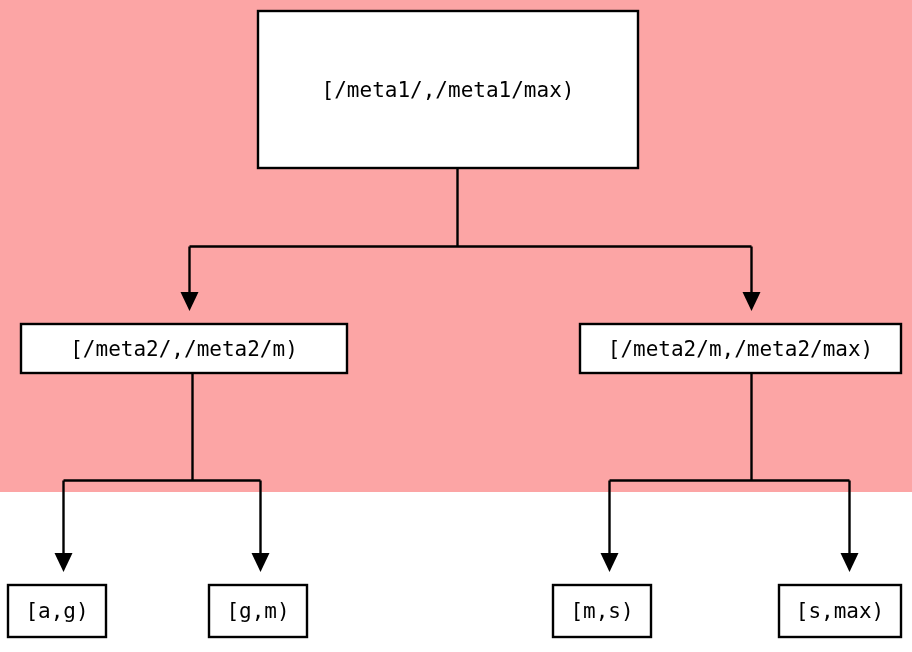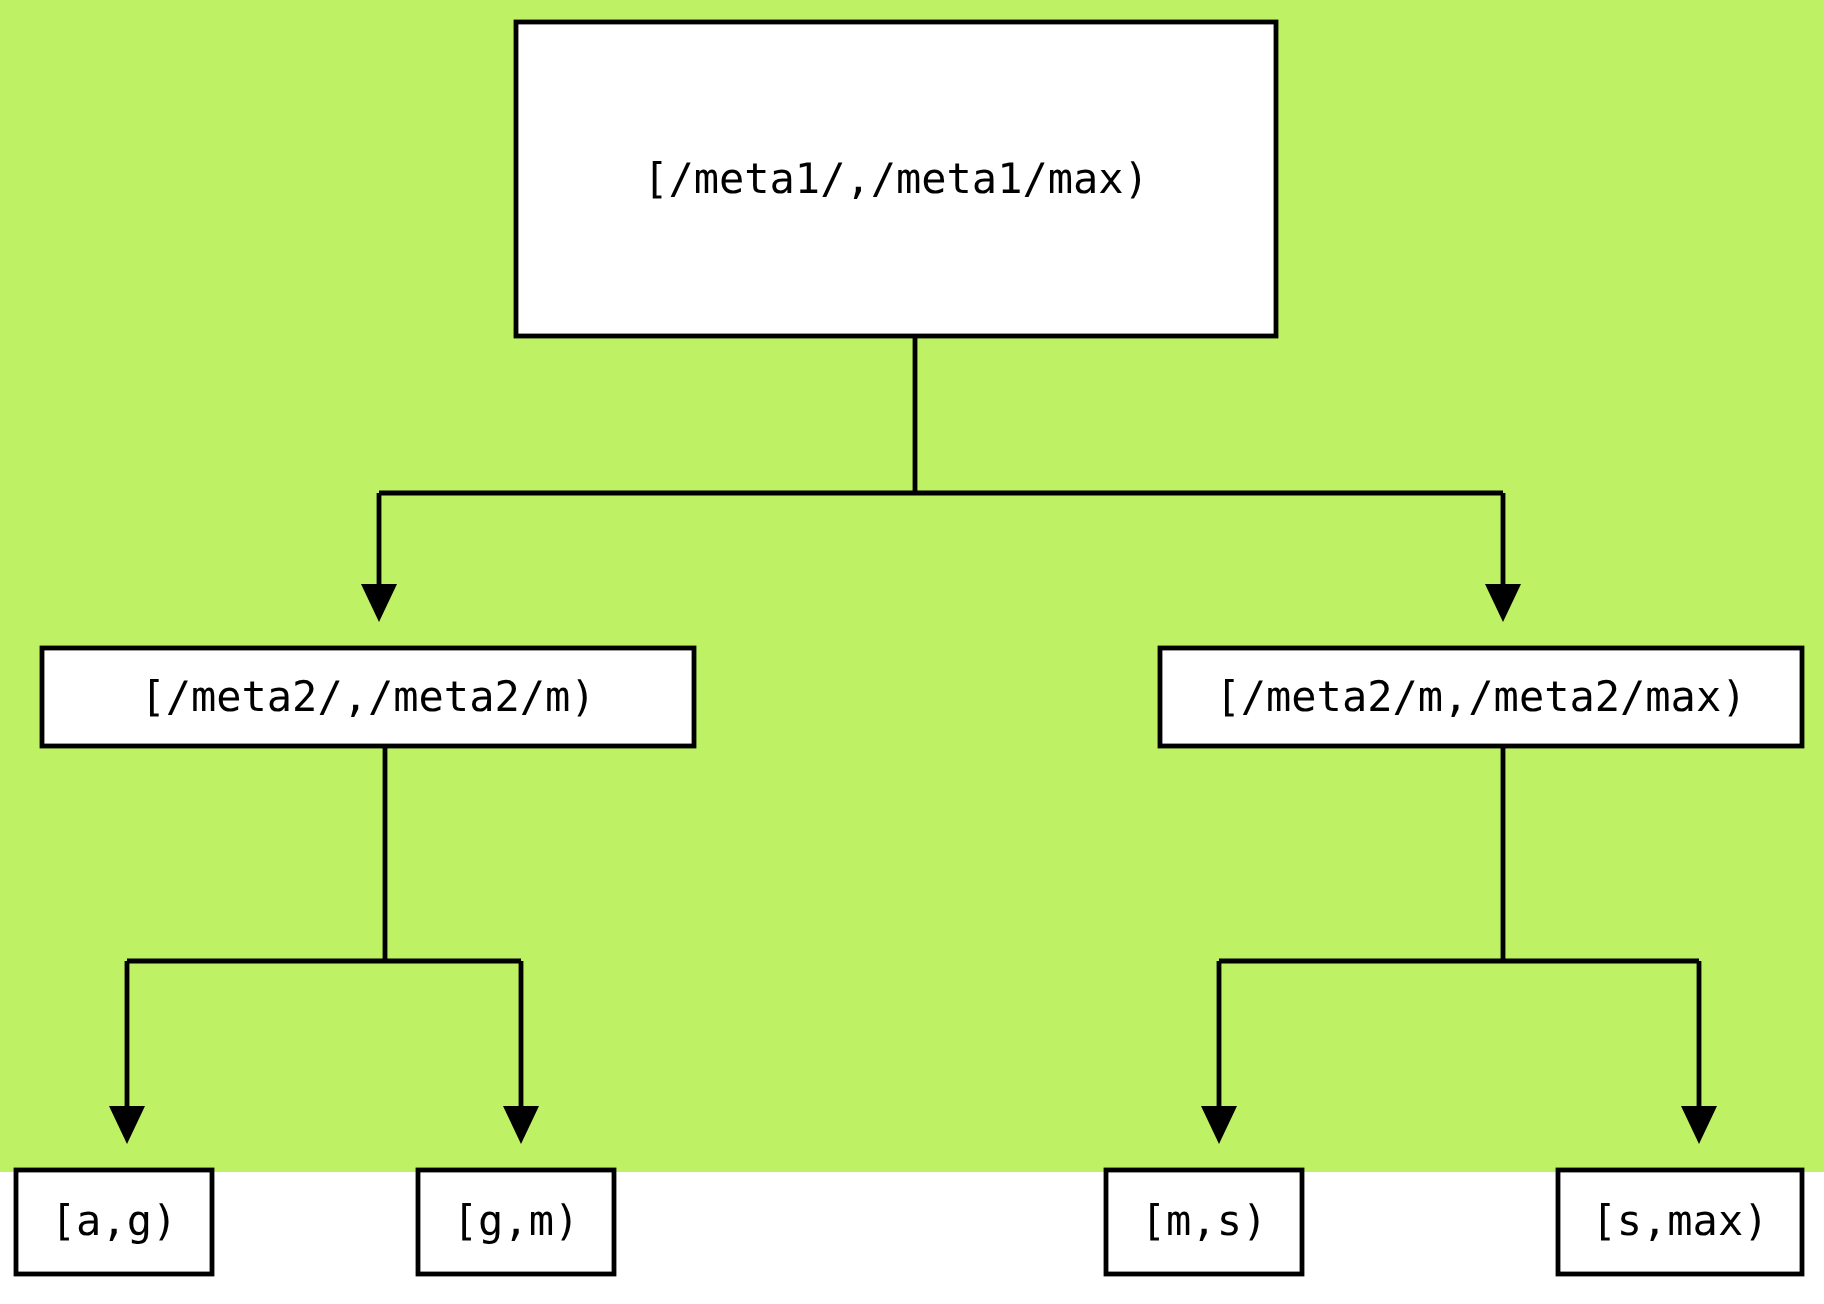--- a/index.html
+++ b/index.html
@@ -10,22 +10,22 @@
   }
   body {
     width: 912px;
     height: 652px;
     overflow: hidden;
     font-family: "DejaVu Sans Mono", "Liberation Mono", monospace;
   }
   #diagram-root {
     position: relative;
     width: 912px;
-    height: 586px;
-    background: #bef264;
+    height: 492px;
+    background: #fca5a5;
   }
   #tree-svg {
     display: block;
     width: 912px;
     height: 652px;
   }
   .node-box {
     fill: #ffffff;
     stroke: #000000;
     stroke-width: 2.4;

